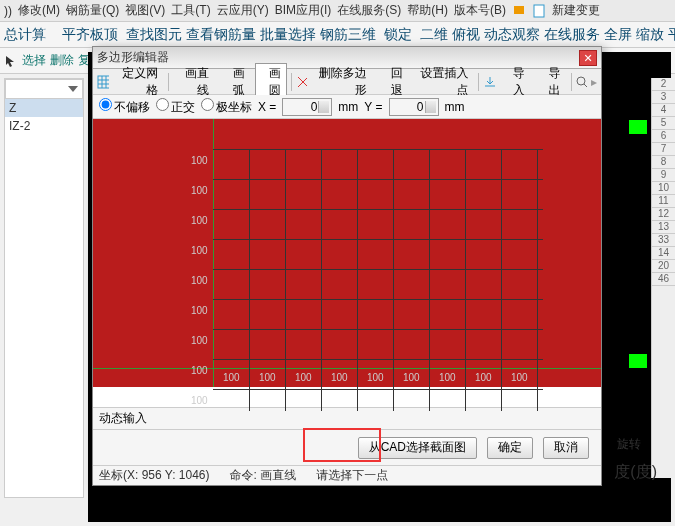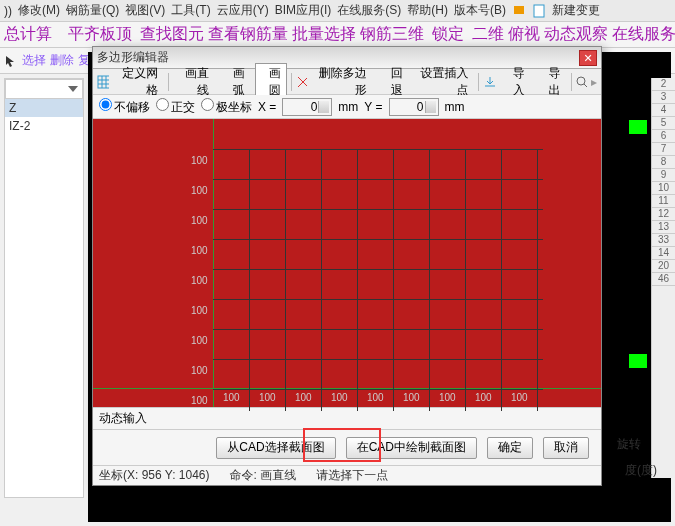--- a/index.html
+++ b/index.html
@@ -2,25 +2,25 @@
 <html><head>
 <meta charset="utf-8">
 <style>
   * { margin: 0; padding: 0; box-sizing: border-box; font-family: "Microsoft YaHei", Arial, sans-serif; }
   body { width: 675px; height: 526px; background: #f0f0f0; overflow: hidden; position: relative; font-size: 12px; }
   
   .main-menubar { display: flex; gap: 6px; padding: 2px 4px; background: #eaeaea; border-bottom: 1px solid #ccc; height: 22px; align-items: center; }
   .main-menubar span { color: #333; font-size: 12px; }
   
   .main-toolbar { display: flex; gap: 4px; padding: 2px 4px; background: #f5f5f5; border-bottom: 1px solid #ccc; height: 26px; align-items: center; flex-wrap: nowrap; overflow: hidden; }
-  .main-toolbar span { color: #a21caf; font-size: 16px; white-space: nowrap; }
+  .main-toolbar span { color: #0c4a6e; font-size: 14px; white-space: nowrap; }
   .tb-sep { width:1px; height:18px; background:#ccc; display:inline-block; margin:0 2px; }
   
   .main-toolbar2 { display: flex; gap: 4px; padding: 2px 4px; background: #f5f5f5; border-bottom: 1px solid #ccc; height: 26px; align-items: center; overflow: hidden; }
-  .main-toolbar2 span { color: #8b5cf6; font-size: 12px; }
+  .main-toolbar2 span { color: #0f766e; font-size: 12px; }
   
   .left-panel { position: absolute; left: 4px; top: 78px; width: 80px; height: 420px; background: #fff; border: 1px solid #ccc; }
   .left-panel .search-box { width: 100%; height: 20px; border: 1px solid #ccc; }
   .left-panel .item { padding: 2px 4px; font-size: 12px; color: #333; }
   .left-panel .item.sel { background: #cde; }
   
   .canvas-area { position: absolute; left: 88px; top: 52px; right: 4px; bottom: 4px; background: #000; }
   
   .right-ruler { position: absolute; right: 0; top: 78px; width: 24px; height: 400px; background: #eee; border-left: 1px solid #ccc; }
   .right-ruler div { font-size: 10px; color: #666; text-align: center; border-bottom: 1px solid #ccc; height: 13px; }
@@ -41,21 +41,21 @@
   .dialog .dlg-row2 { height: 24px; background: #f5f5f5; border-bottom: 1px solid #ccc; display: flex; align-items: center; gap: 6px; padding: 0 6px; font-size: 12px; }
   .dlg-row2 input[type="radio"] { margin-right: 2px; }
   .dlg-row2 .num-box { width: 50px; height: 18px; border: 1px solid #999; display: flex; align-items: center; justify-content: flex-end; padding-right: 14px; position: relative; }
   .dlg-row2 .num-box::after { content: ""; position: absolute; right: 2px; top: 2px; width: 10px; height: 12px; background: linear-gradient(#eee,#ccc); border-left: 1px solid #aaa; }
   
   .dialog .canvas { flex: 1; background: #b91c1c; position: relative; }
   .grid-line { position: absolute; background: #333; }
   .grid-line.major { background: #393; }
   .axis-label { position: absolute; color: #ccc; font-size: 10px; }
   
-  .dialog .dyn-input-row { height: 22px; background: #f5f5f5; border-top: 1px solid #ccc; display: flex; align-items: center; padding: 0 6px; font-size: 12px; }
+  .dialog .dyn-input-row { height: 22px; background: #f5f5f5; border-top: 1px solid #ccc; display: flex; align-items: center; padding: 0 6px; font-size: 12px; margin-top: 20px; }
   .dlg-footer { height: 36px; background: #f5f5f5; border-top: 1px solid #ccc; display: flex; align-items: center; justify-content: flex-end; gap: 10px; padding: 0 12px; position: relative; }
   .dlg-footer button { height: 22px; padding: 0 10px; font-size: 12px; background: linear-gradient(#fff,#e0e0e0); border: 1px solid #999; border-radius: 2px; cursor: pointer; }
   .red-highlight { position: absolute; border: 2px solid #e33; pointer-events: none; }
   
   .dialog .status-row { height: 20px; background: #f5f5f5; border-top: 1px solid #ccc; display: flex; align-items: center; gap: 20px; padding: 0 6px; font-size: 12px; color: #333; }
   
   .icon-svg { width:14px; height:14px; }
 </style>
 </head>
 <body>
@@ -153,21 +153,21 @@
   <div>13</div>
   <div>33</div>
   <div>14</div>
   <div>20</div>
   <div>46</div>
 </div>
 <div class="green-bar" style="top:120px"></div>
 <div class="green-bar" style="top:354px"></div>
 
 <span style="position:absolute;right:34px;top:436px;color:#333;font-size:12px">旋转</span>
-<span style="position:absolute;right:18px;top:462px;color:#333;font-size:12px">度(度)</span>
+<span style="position:absolute;right:18px;top:462px;color:#333;font-size:16px">度(度)</span>
 
 <div class="dialog">
   <div class="titlebar">
     <span class="title">多边形编辑器</span>
     <div class="close">✕</div>
   </div>
 
   <div class="dlg-toolbar">
     <svg class="icon-svg">
         <rect x="1" y="1" width="12" height="12" fill="none" stroke="#39c"></rect>
@@ -266,21 +266,20 @@
     <span class="axis-label" style="bottom:4px;left:418px">100</span>
   </div>
 
   <div class="dyn-input-row">
     <span>动态输入</span>
   </div>
 
   <div class="dlg-footer">
     <div class="red-highlight" style="left:210px;top:-2px;width:78px;height:34px"></div>
     <button>从CAD选择截面图</button>
-    <button>在CAD中绘制截面图</button>
     <button>确定</button>
     <button>取消</button>
   </div>
 
   <div class="status-row">
     <span>坐标(X: 956  Y: 1046)</span>
     <span><span>命令:</span> <span>画直线</span></span>
     <span>请选择下一点</span>
   </div>
 </div>

